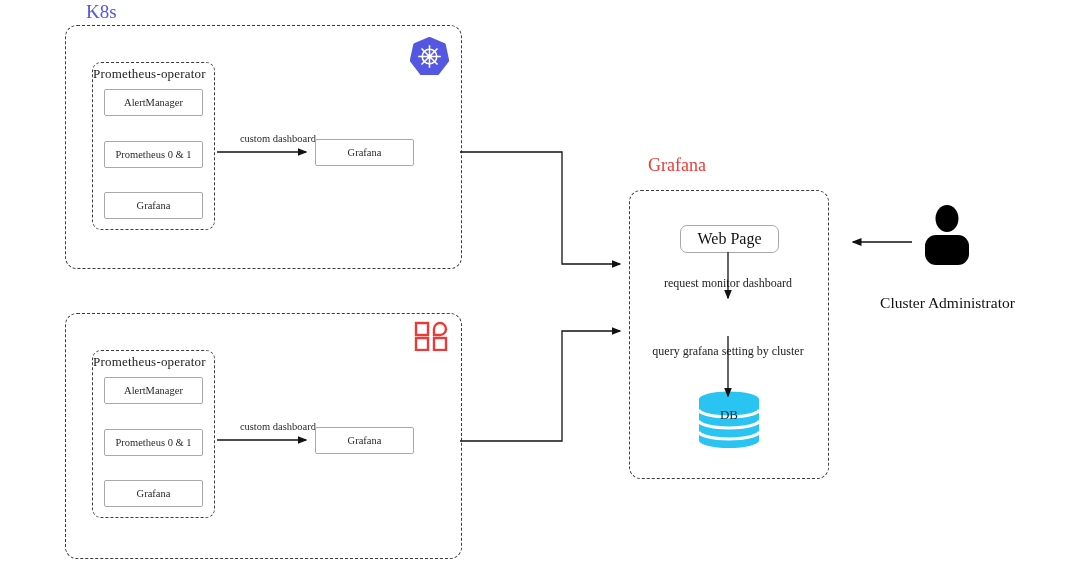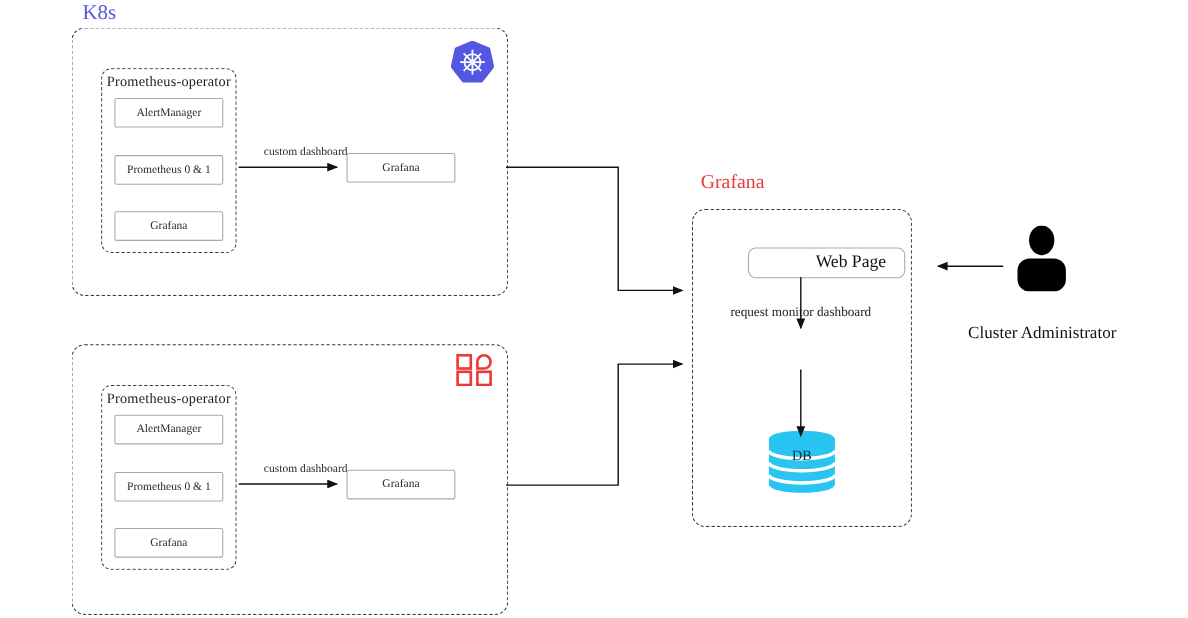--- a/index.html
+++ b/index.html
@@ -8,31 +8,31 @@
     font-family:"Liberation Serif","DejaVu Serif",serif;color:#1c1c1c;
   }
   .abs{position:absolute;}
   .cluster-box{
     border:1.5px dashed #3c3c3c;border-radius:12px;background:transparent;
   }
   .operator-box{
     border:1.2px dashed #3c3c3c;border-radius:9px;background:transparent;
   }
   .operator-title{
-    text-align:center;font-size:13px;letter-spacing:.2px;padding-top:3px;white-space:nowrap;
+    text-align:left;font-size:13px;letter-spacing:.2px;padding-top:3px;white-space:nowrap;
   }
   .node{
     position:absolute;border:1px solid #a9a9a9;border-radius:2px;background:#fff;
     display:flex;align-items:center;justify-content:center;
     font-size:10.5px;color:#2a2a2a;white-space:nowrap;
   }
   .node-lg{
     border-radius:7px;font-size:16px;color:#111;
   }
-  .section-title{font-size:19px;white-space:nowrap;}
+  .section-title{font-size:19px;white-space:nowrap;margin-left:11px;}
   .title-blue{color:var(--k8s-blue,#5457e1);}
   .title-red{color:var(--cluster-red,#ea3b38);}
   .edge-label{
     font-size:10.5px;color:#2a2a2a;text-align:right;white-space:nowrap;
   }
   .flow-label{
     font-size:12px;color:#222;text-align:center;white-space:nowrap;
   }
   .actor-label{font-size:15.5px;color:#111;text-align:center;white-space:nowrap;}
   .overlay{position:absolute;left:0;top:0;pointer-events:none;}
@@ -100,25 +100,26 @@
   </div>
 
   <div class="abs edge-label" style="left:216px;top:421px;width:100px;">custom dashboard</div>
 
   <div class="node" style="left:315px;top:427px;width:97px;height:25px;">Grafana</div>
 
   <div class="abs section-title title-red" style="left:637px;top:155px;font-size:18px;">Grafana</div>
 
   <div class="abs cluster-box" style="left:629px;top:190px;width:198px;height:287px;"></div>
 
-  <div class="node node-lg" style="left:680px;top:225px;width:97px;height:26px;padding-left:44px;">Web Page</div>
+  <div class="node node-lg" style="left:680px;top:225px;width:97px;height:26px;">Web Page</div>
 
   <div class="abs flow-label" style="left:648px;top:276px;width:160px;">request monitor dashboard</div>
 
 
+  <div class="abs flow-label" style="left:643px;top:344px;width:170px;">query grafana setting by cluster</div>
 
   <svg class="abs" style="left:697px;top:391px;" width="64" height="58" viewBox="0 0 64 58">
     <path class="db-body" d="M2,8 L2,49.5 A30,7.5 0 0 0 62,49.5 L62,8 Z"></path>
     <ellipse class="db-body" cx="32" cy="8" rx="30" ry="7.5"></ellipse>
     <path class="db-gap" d="M2,18.5 A30,7.5 0 0 0 62,18.5"></path>
     <path class="db-gap" d="M2,29.5 A30,7.5 0 0 0 62,29.5"></path>
     <path class="db-gap" d="M2,40.5 A30,7.5 0 0 0 62,40.5"></path>
     <text class="db-text" x="32" y="27.5" text-anchor="middle" id="db-label-text">DB</text>
   </svg>
 

